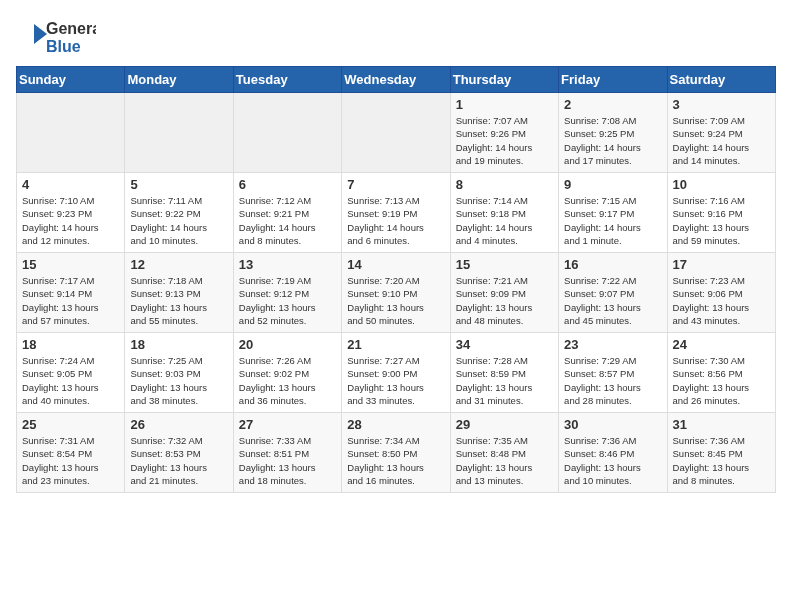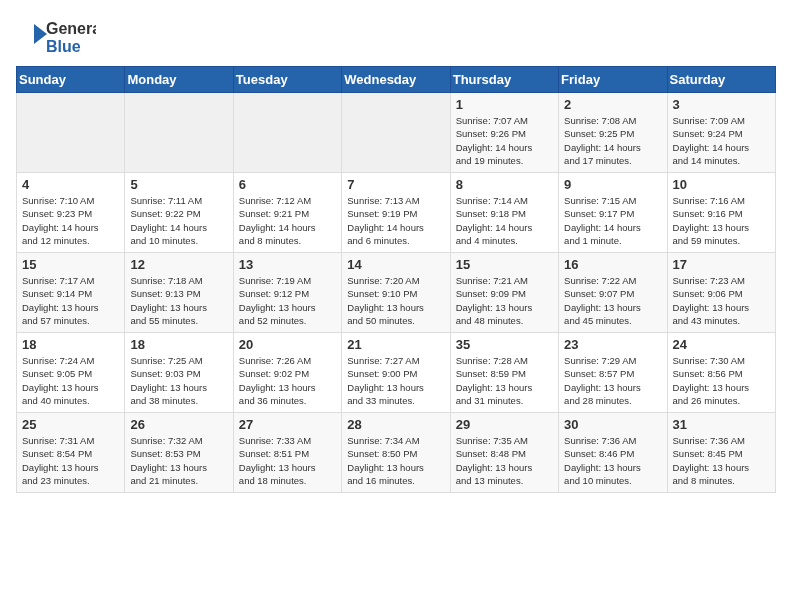--- a/index.html
+++ b/index.html
@@ -208,21 +208,21 @@
           </td>
           <td>
             <span class="day-number">20</span>
             <div class="day-info">Sunrise: 7:26 AM<br>Sunset: 9:02 PM<br>Daylight: 13 hours<br>and 36 minutes.</div>
           </td>
           <td>
             <span class="day-number">21</span>
             <div class="day-info">Sunrise: 7:27 AM<br>Sunset: 9:00 PM<br>Daylight: 13 hours<br>and 33 minutes.</div>
           </td>
           <td>
-            <span class="day-number">35</span>
+            <span class="day-number">34</span>
             <div class="day-info">Sunrise: 7:28 AM<br>Sunset: 8:59 PM<br>Daylight: 13 hours<br>and 31 minutes.</div>
           </td>
           <td>
             <span class="day-number">23</span>
             <div class="day-info">Sunrise: 7:29 AM<br>Sunset: 8:57 PM<br>Daylight: 13 hours<br>and 28 minutes.</div>
           </td>
           <td>
             <span class="day-number">24</span>
             <div class="day-info">Sunrise: 7:30 AM<br>Sunset: 8:56 PM<br>Daylight: 13 hours<br>and 26 minutes.</div>
           </td>

